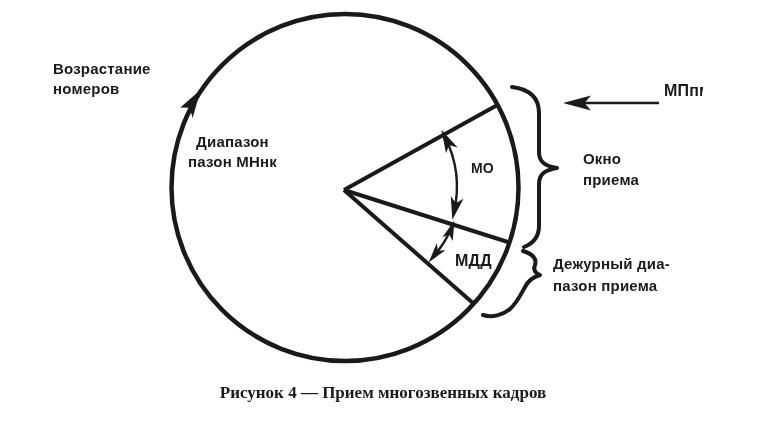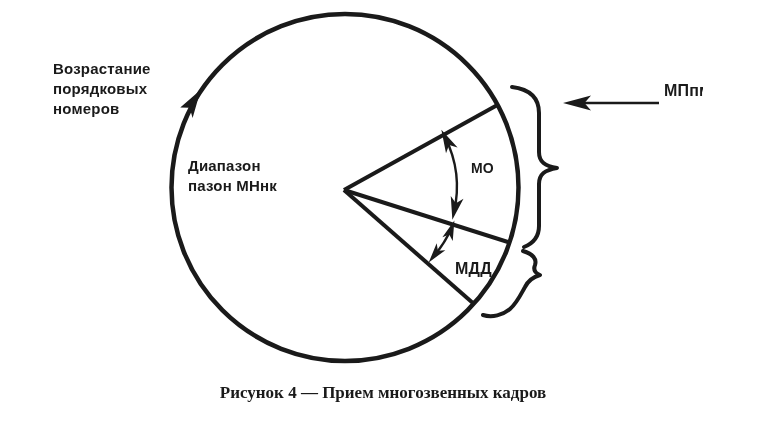--- a/index.html
+++ b/index.html
@@ -19,23 +19,23 @@
     position: absolute;
     font-weight: 700;
     font-size: 15px;
     line-height: 20px;
     color: var(--ink);
     white-space: nowrap;
     letter-spacing: 0.2px;
   }
   .label div { white-space: nowrap; }
   .increase-label      { left: 53px;  top: 59px;  }
-  .invalid-range-label { left: 188px; top: 156px; }
+  .invalid-range-label { left: 188px; top: 132px; text-align: center; }
   .mo-label            { left: 471px; top: 158px; font-size: 14px; }
-  .mdd-label           { left: 455px; top: 251px; font-size: 16px; margin-top: 8px; }
+  .mdd-label           { left: 455px; top: 251px; font-size: 16px; }
   .mppm-label          { left: 664px; top: 81px;  font-size: 16px; }
   .window-label        { left: 583px; top: 148px; line-height: 21px; }
   .duty-label          { left: 553px; top: 253px; line-height: 22px; }
   .caption {
     position: absolute;
     left: 0; top: 383px;
     width: 780px;
     text-align: center;
     transform: translateX(-7px);
     font-family: "Liberation Serif", serif;
@@ -83,30 +83,37 @@
     <path class="ink-stroke" stroke-width="4" stroke-linecap="round" stroke-linejoin="round" d="M 523,251 C 533,254 537,259 535,265 C 533,270 535,273 540,275
              C 533,277 528,281 525,287 C 521,294 517,303 510,309
              C 503,315 492,318 483,315"></path>
 
     <line class="ink-stroke" x1="659" y1="103" x2="580" y2="103" stroke-width="2.4"></line>
     <polygon class="ink-fill" points="563,103 591,95.5 584.5,103 591,110.5"></polygon>
   </svg>
 
   <div class="label increase-label">
     <div>Возрастание</div>
-    <div>порядковых</div>
     <div>номеров</div>
   </div>
 
   <div class="label invalid-range-label">
     <div>Диапазон</div>
     <div>пазон МНнк</div>
   </div>
 
   <div class="label mo-label">МО</div>
   <div class="label mdd-label">МДД</div>
   <div class="label mppm-label">МПпм</div>
 
+  <div class="label window-label">
+    <div>Окно</div>
+    <div>приема</div>
+  </div>
 
+  <div class="label duty-label">
+    <div>Дежурный диа-</div>
+    <div>пазон приема</div>
+  </div>
 
   <div class="caption">Рисунок 4 — Прием многозвенных кадров</div>
 
 </div>
 
 </body></html>

